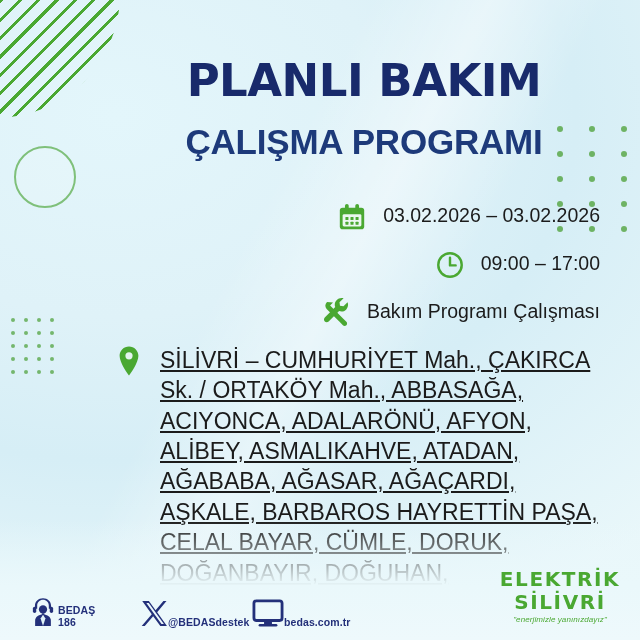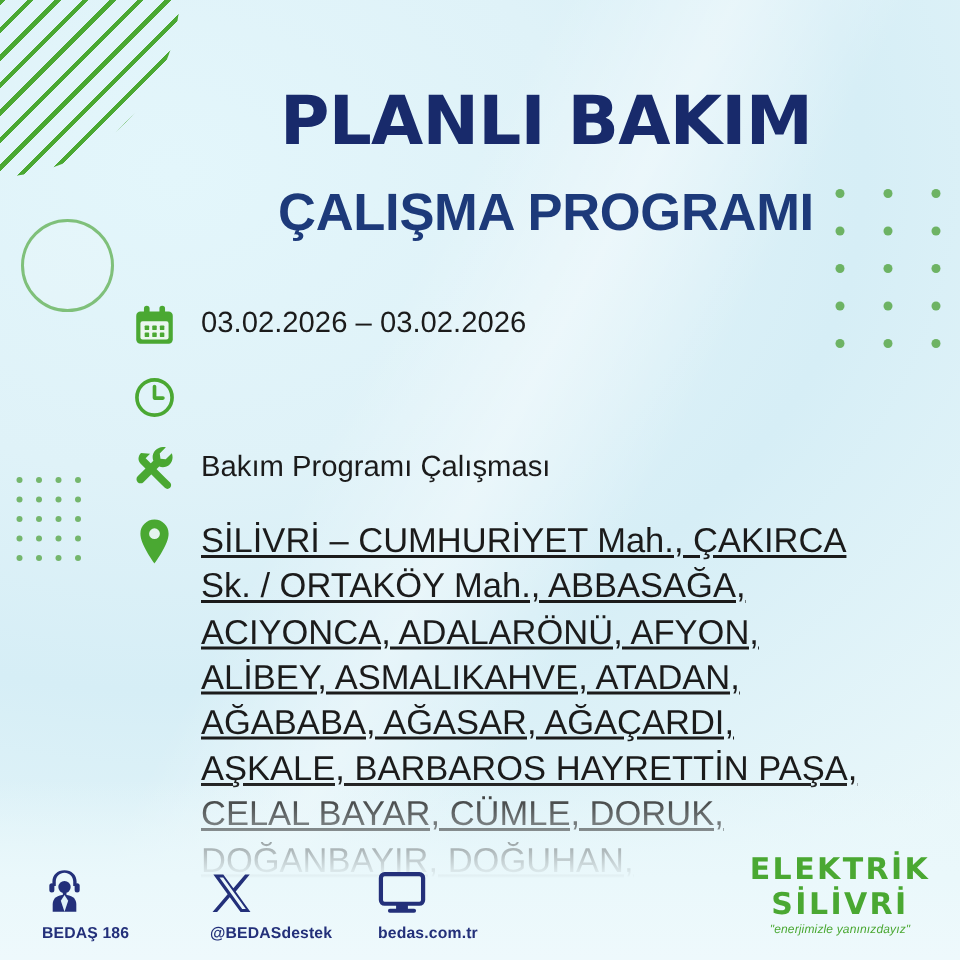--- a/index.html
+++ b/index.html
@@ -57,35 +57,35 @@
     display:block;font-size:45px;font-weight:800;letter-spacing:-0.5px;
     color:#182a6b;font-family:"DejaVu Sans","Liberation Sans",sans-serif;
   }
   .title .l2{
     display:block;margin-top:21px;font-size:35px;font-weight:600;letter-spacing:-0.2px;
     color:#1d3a7a;font-family:"Liberation Sans",sans-serif;
   }
 
   
   .rows{position:absolute;left:86px;top:200px;right:40px;}
-  .row{position:relative;display:flex;align-items:flex-start;margin-bottom:14px;}
+  .row{position:relative;display:flex;align-items:flex-start;margin-bottom:14px;justify-content:flex-end;}
   .row .ico{
     width:34px;min-width:34px;height:34px;margin-right:14px;
     display:flex;align-items:center;justify-content:center;
   }
   .row .txt{
     font-size:19.5px;color:#1b1b1b;line-height:1.0;padding-top:6px;
     font-family:"Liberation Sans",sans-serif;font-weight:400;
   }
   .row.addr .txt{line-height:1.32;padding-top:1px;font-size:23px;max-width:440px;text-decoration:underline;}
 
   
   .footer{position:absolute;left:0;bottom:0;width:640px;height:92px;}
   .f-items{position:absolute;left:28px;bottom:12px;display:flex;gap:26px;}
-  .f-item{display:flex;flex-direction:column;align-items:flex-start;width:86px;}
+  .f-item{display:flex;flex-direction:row;align-items:flex-end;width:86px;}
   .f-item .fi{height:34px;display:flex;align-items:flex-end;justify-content:center;}
   .f-item .fl{margin-top:6px;font-size:10.5px;color:#23307a;font-weight:700;letter-spacing:.1px;}
 
   .brand{position:absolute;right:14px;bottom:16px;text-align:center;width:132px;}
   .brand .b1{font-size:14.5px;font-weight:800;color:#1d2b6e;letter-spacing:1.6px;line-height:1.12;font-family:"DejaVu Sans","Liberation Sans",sans-serif;}
   .brand .b2,.brand .b3{font-size:20px;font-weight:800;color:#4aa832;letter-spacing:1.6px;line-height:1.12;font-family:"DejaVu Sans","Liberation Sans",sans-serif;}
   .brand .b4{margin-top:2px;font-size:8px;font-style:italic;color:#4aa832;letter-spacing:.1px;}
 </style>
 </head>
 <body>
@@ -164,20 +164,21 @@
       <div class="txt">03.02.2026 – 03.02.2026</div>
     </div>
 
     <div class="row">
       <div class="ico">
         <svg width="30" height="30" viewBox="0 0 32 32" aria-hidden="true">
           <circle cx="16" cy="16" r="12.5" fill="none" stroke="#4aa832" stroke-width="2.6"></circle>
           <path d="M16 8.2 V16.4 H22" fill="none" stroke="#4aa832" stroke-width="2.6" stroke-linecap="round" stroke-linejoin="round"></path>
         </svg>
       </div>
+      <div class="txt">09:00 – 17:00</div>
     </div>
 
     <div class="row">
       <div class="ico">
         <svg width="31" height="31" viewBox="0 0 32 32" aria-hidden="true">
           <g fill="#4aa832">
             <path d="M6.2 4.2c-2.2 2.2-2.2 5.3-.4 7.1l13.6 13.6 3.2 3.2c1 1 2.6 1 3.6 0s1-2.6 0-3.6l-3.2-3.2L9.4 7.7l3-3-6.2-.5z"></path>
             <path d="M26.3 3.6c-2.5-1-5.5-.5-7.5 1.6-2 2-2.5 5-1.5 7.4l-3.6 3.6 4.4 4.4 3.6-3.6c2.4 1 5.4.5 7.4-1.5 2-2 2.6-5 1.6-7.5l-4.2 4.2-3.9-.6-.6-3.9 4.3-4.1z" opacity="0"></path>
             <path d="M27.4 4.3 23.2 8.5l-3.6-.5-.5-3.6 4.2-4.2C20.9-.4 18 .3 16.1 2.2c-1.9 1.9-2.4 4.8-1.4 7.2L3.9 20.2c-1.1 1.1-1.1 2.9 0 4s2.9 1.1 4 0L18.7 13.4c2.4 1 5.3.5 7.2-1.4 1.9-1.9 2.6-4.8 1.5-7.7z"></path>
           </g>

